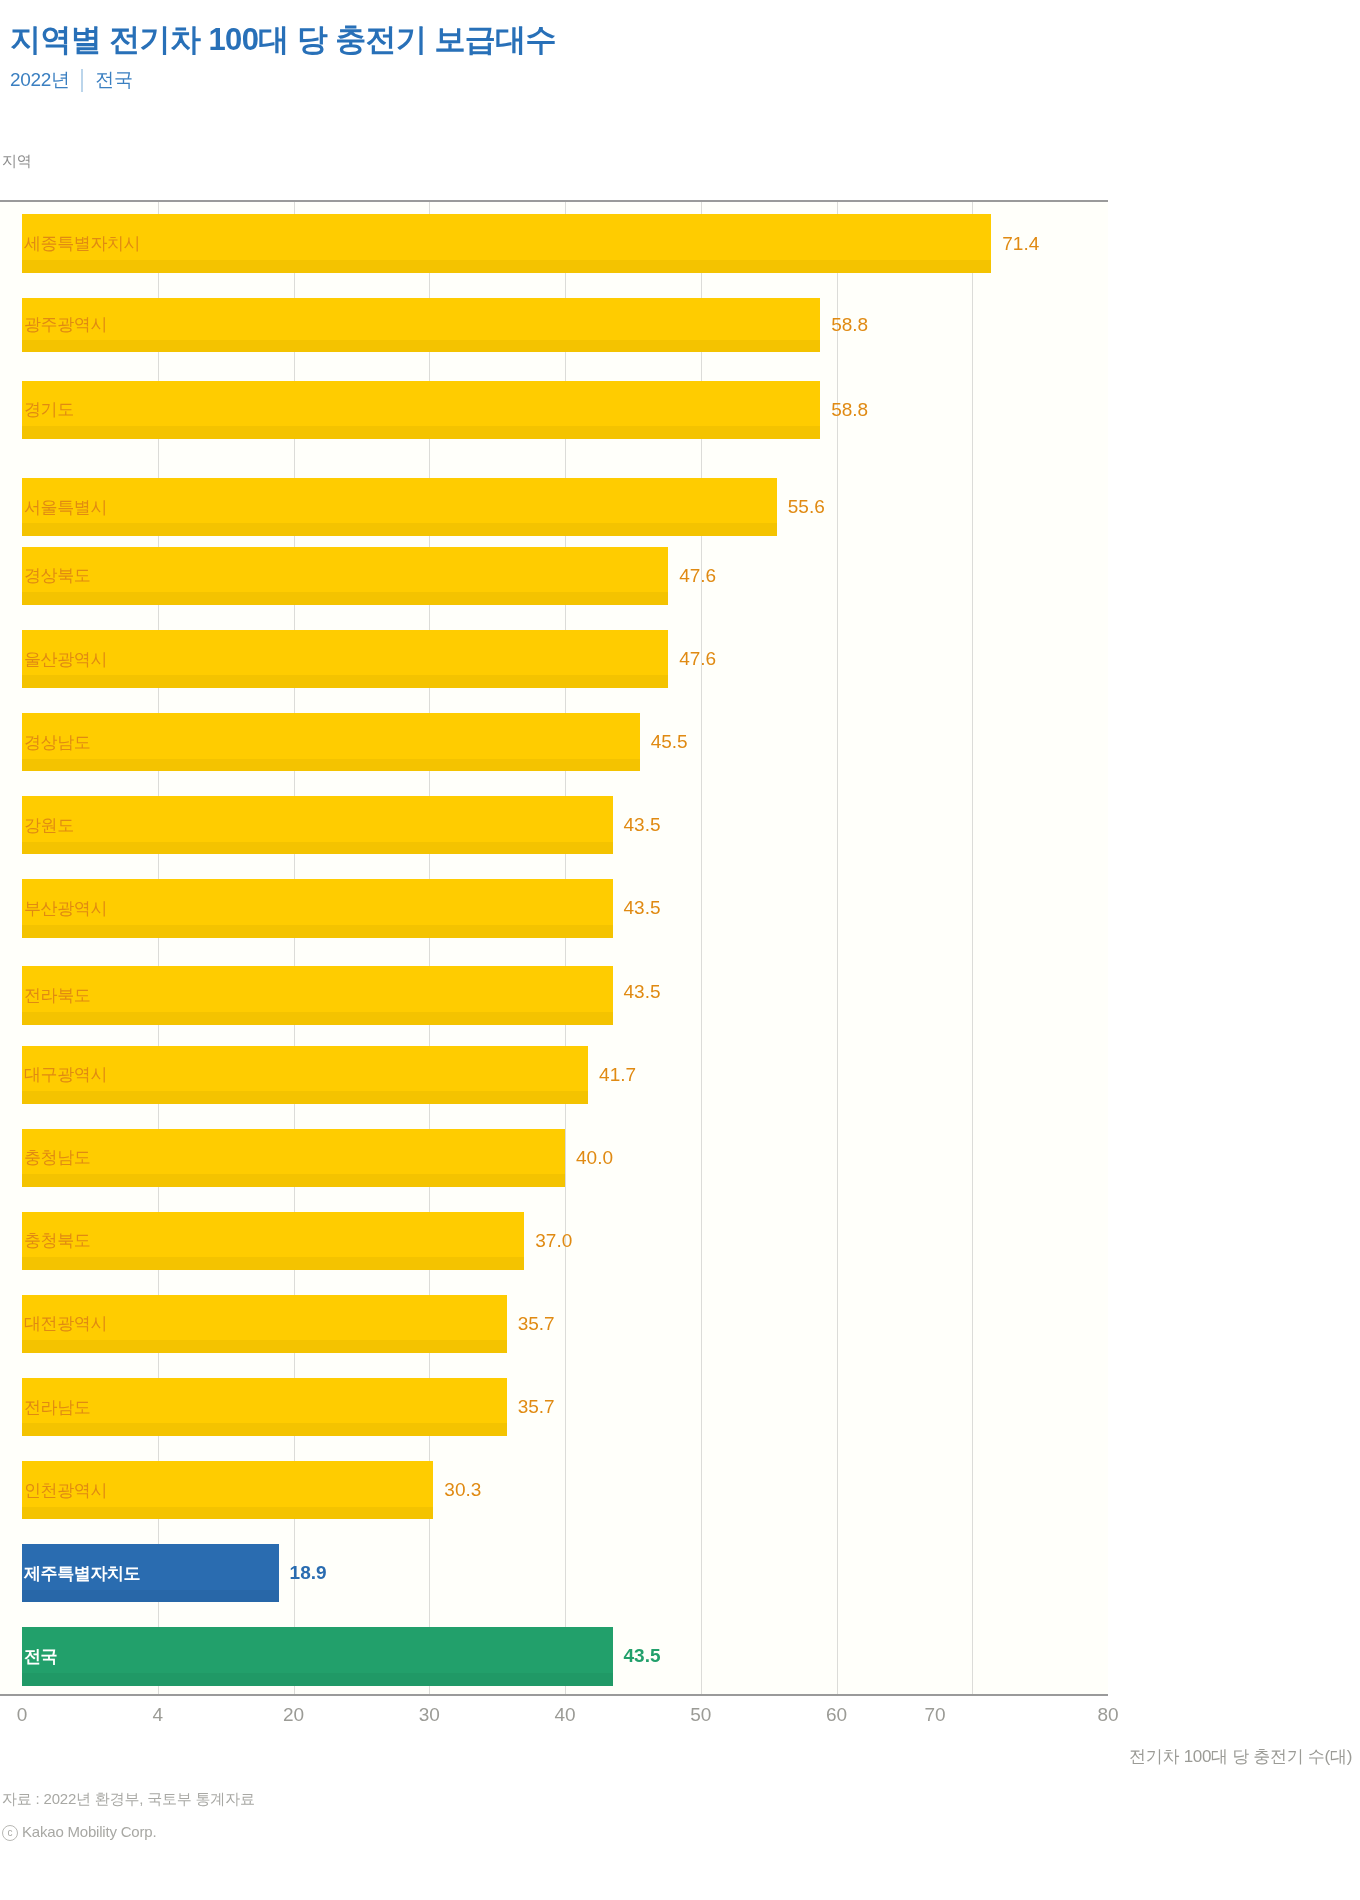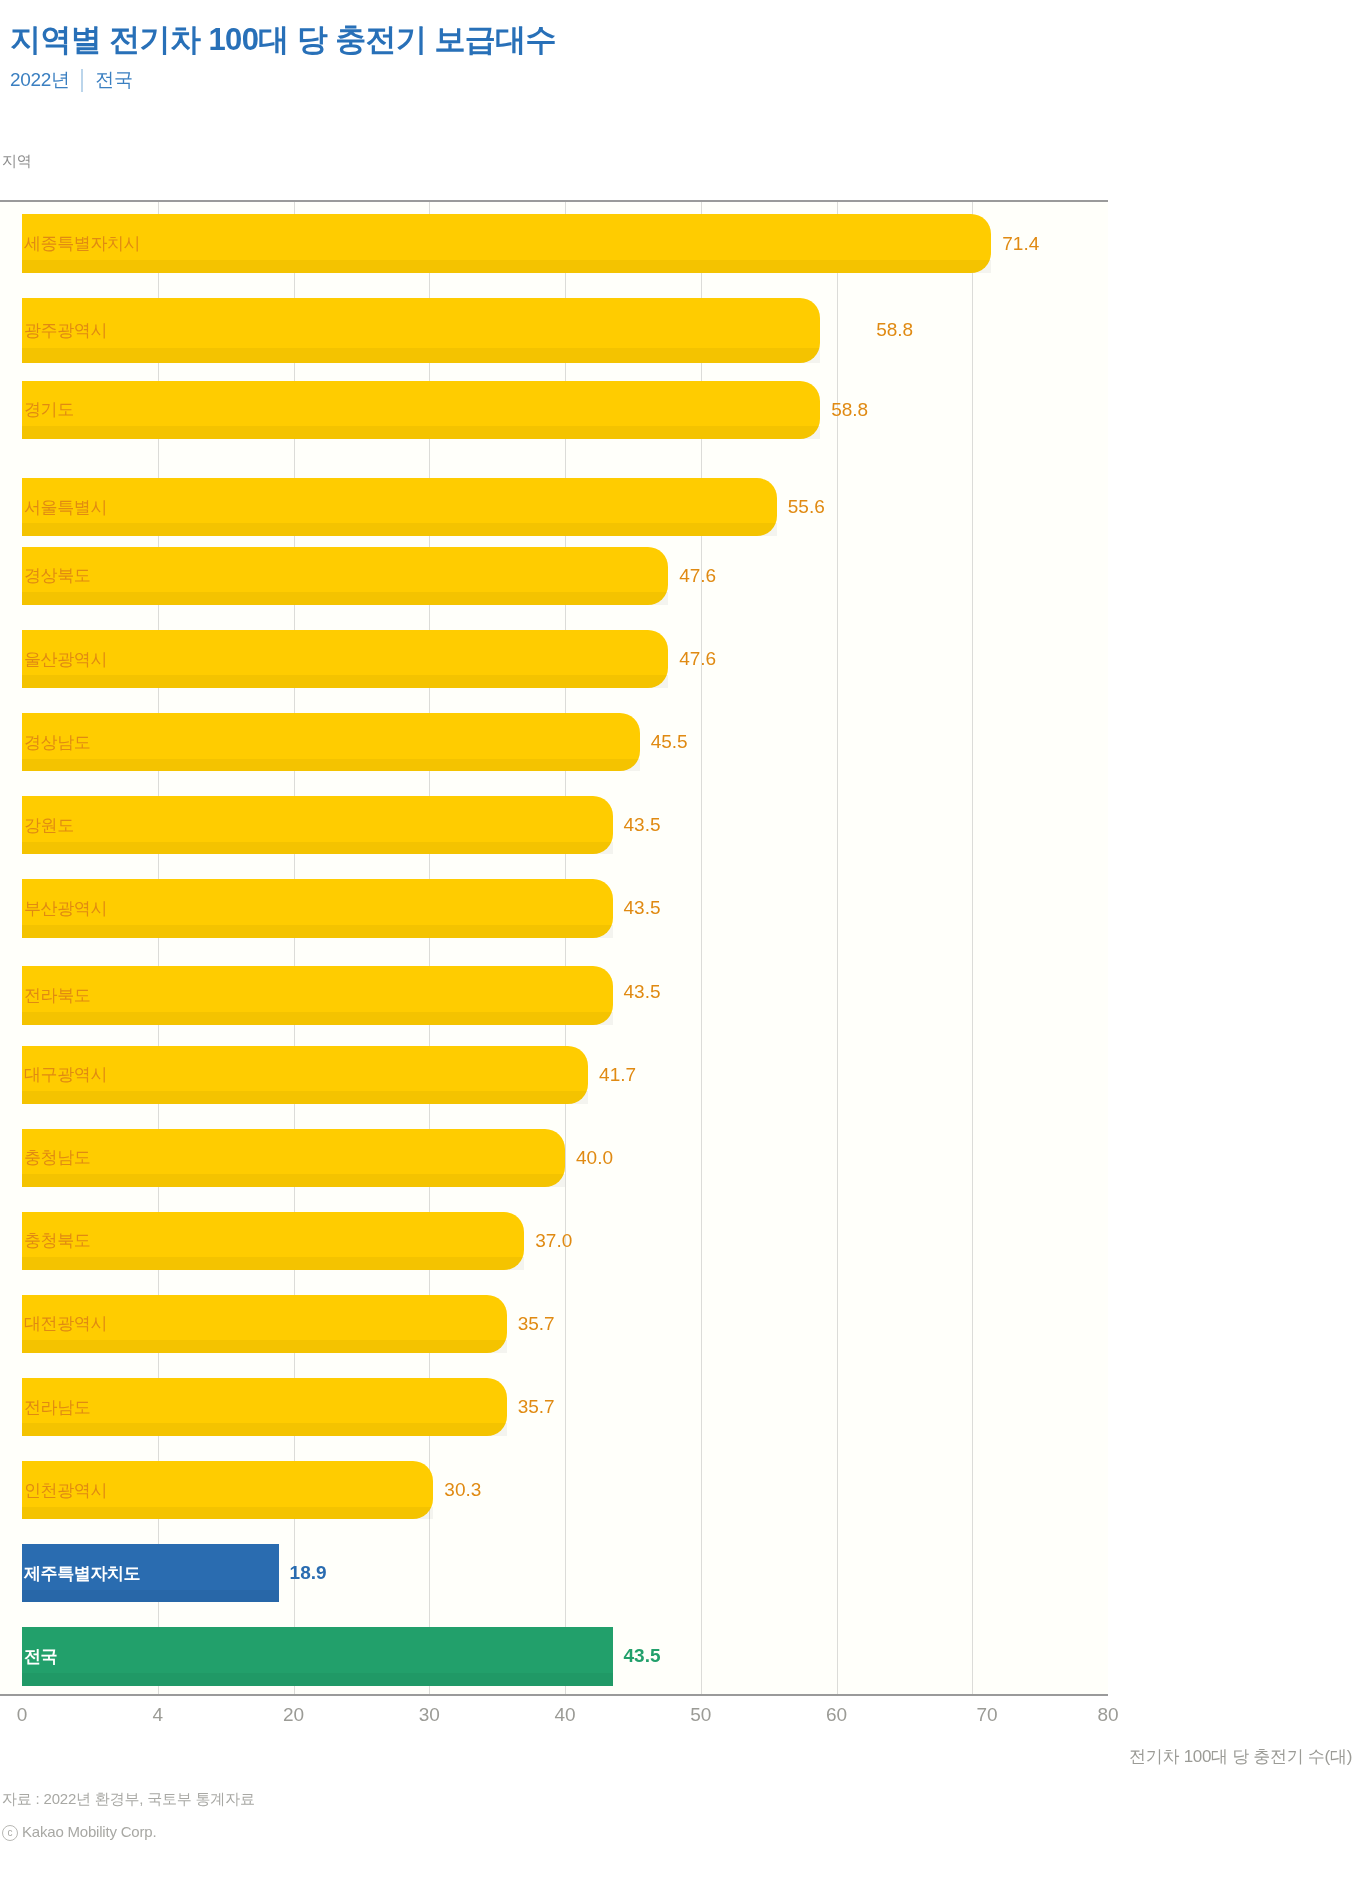--- a/index.html
+++ b/index.html
@@ -119,21 +119,21 @@
     white-space: nowrap;
   }
   .bar-value {
     font-size: 19px;
     padding-left: 11px;
     white-space: nowrap;
     flex: none;
   }
 
   
-  .cat-default .bar        { background: #ffcc00; border-radius: 20px; }
+  .cat-default .bar        { background: #ffcc00; }
   .cat-default .bar-label  { color: #e08a12; }
   .cat-default .bar-value  { color: #e08a12; }
 
   .cat-highlight .bar       { background: #2a6cb0; }
   .cat-highlight .bar-label { color: #ffffff; font-weight: bold; }
   .cat-highlight .bar-value { color: #2a6cb0; font-weight: bold; }
 
   .cat-total .bar       { background: #1fa униform; }
   .cat-total .bar       { background: #22a06b; }
   .cat-total .bar-label { color: #ffffff; font-weight: bold; }
@@ -217,21 +217,21 @@
         <div class="gridline" style="left: 950.25px;"></div>
       </div>
     <div id="rows">
         <div class="row cat-default" style="top: 12.4667px; height: 58.1778px;">
           <div class="bar" style="width: 991.255px;">
             <div class="bar-inner-shade"></div>
             <span class="bar-label">세종특별자치시</span>
           </div>
           <span class="bar-value">71.4</span>
         </div>
-        <div class="row cat-default" style="top: 95.5778px; height: 65px; gap: 45px;">
+        <div class="row cat-default" style="top: 95.5778px; height: 54px;">
           <div class="bar" style="width: 820.21px;">
             <div class="bar-inner-shade"></div>
             <span class="bar-label">광주광역시</span>
           </div>
           <span class="bar-value">58.8</span>
         </div>
         <div class="row cat-default" style="top: 178.689px; height: 58.1778px;">
           <div class="bar" style="width: 820.21px;">
             <div class="bar-inner-shade"></div>
             <span class="bar-label">경기도</span>
@@ -348,21 +348,21 @@
 </div>
 
 <div id="x-axis">
     <div class="xtick-label" style="left: 0px;">0</div>
     <div class="xtick-label" style="left: 135.75px;">4</div>
     <div class="xtick-label" style="left: 271.5px;">20</div>
     <div class="xtick-label" style="left: 407.25px;">30</div>
     <div class="xtick-label" style="left: 543px;">40</div>
     <div class="xtick-label" style="left: 678.75px;">50</div>
     <div class="xtick-label" style="left: 814.5px;">60</div>
-    <div class="xtick-label" style="left: 965px;">70</div>
+    <div class="xtick-label" style="left: 913px;">70</div>
     <div class="xtick-label" style="left: 1086px;">80</div>
   </div>
 <div id="x-axis-title">전기차 100대 당 충전기 수(대)</div>
 
 <div id="footer">
   <div class="footer-line">자료 : 2022년 환경부, 국토부 통계자료</div>
   <div class="footer-line">
     <span class="copy-mark">c</span><span>Kakao Mobility Corp.</span>
   </div>
 </div>

